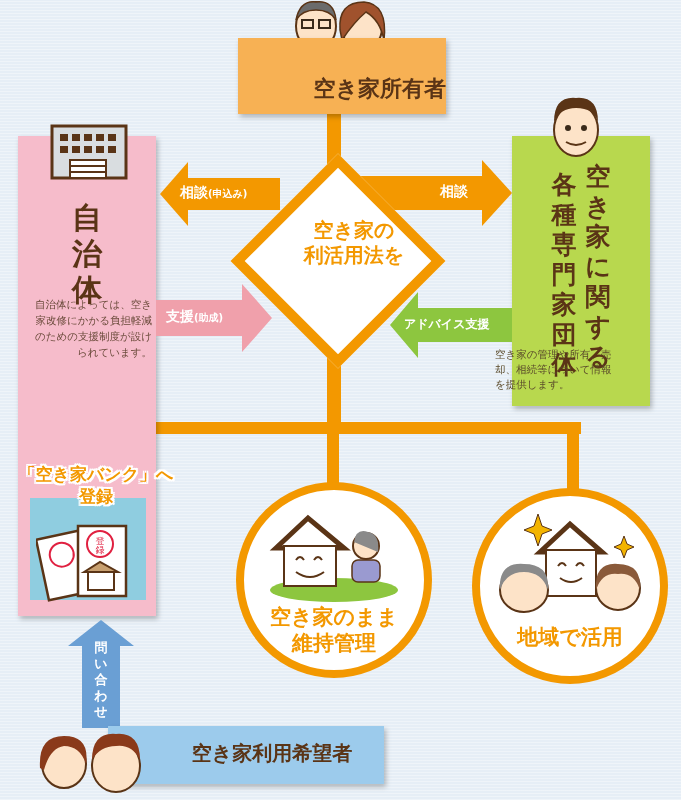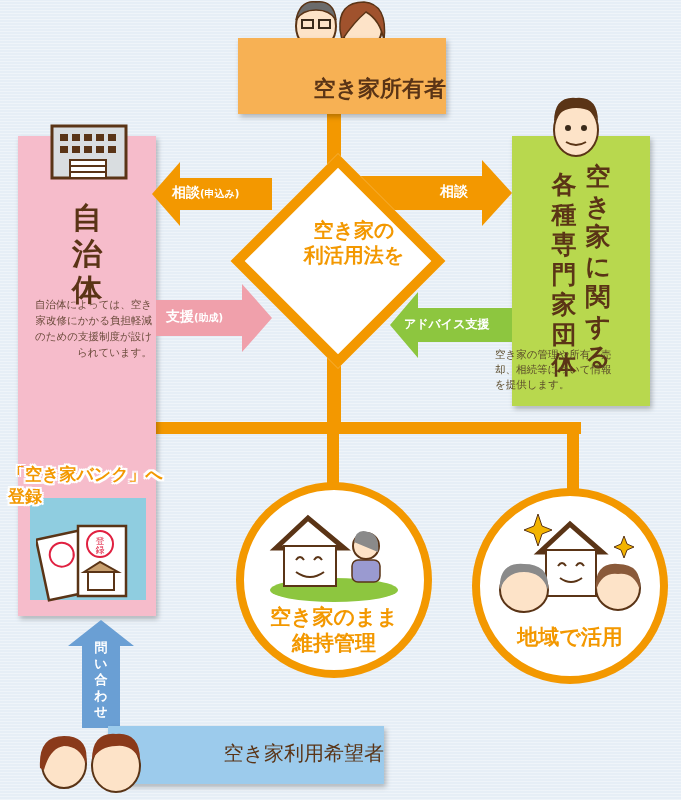--- a/index.html
+++ b/index.html
@@ -13,38 +13,38 @@
   #owner-box{left:238px;top:38px;width:208px;height:76px;background:#f7b154;}
   #owner-label{left:238px;top:74px;width:208px;text-align:right;font-size:22px;font-weight:bold;color:#5a3416;}
   
   .oline{background:#f39800;}
   
   #gov-panel{left:18px;top:136px;width:138px;height:480px;background:#f6bccb;}
   #gov-title{left:62px;top:200px;width:50px;font-size:30px;font-weight:bold;color:#5a3416;text-align:center;line-height:36px;}
   #gov-desc{left:34px;top:296px;width:118px;font-size:10.5px;line-height:16px;color:#6a4a3a;text-align:right;}
   
   #bank-box{left:30px;top:498px;width:116px;height:102px;background:#8fcde0;}
-  #bank-label{left:8px;top:463px;width:190px;font-size:17px;font-weight:bold;color:#f39800;line-height:22px;
+  #bank-label{left:1px;top:463px;width:190px;text-align:center;font-size:17px;font-weight:bold;color:#f39800;line-height:22px;
     text-shadow:2px 0 #fff,-2px 0 #fff,0 2px #fff,0 -2px #fff,2px 2px #fff,-2px -2px #fff,2px -2px #fff,-2px 2px #fff;}
   
   #expert-panel{left:512px;top:136px;width:138px;height:270px;background:#b8d84e;}
   #expert-title{left:548px;top:162px;width:70px;font-size:25px;font-weight:bold;color:#5a3416;line-height:30px;}
   .vcol{position:absolute;width:32px;text-align:center;}
   #expert-desc{left:495px;top:347px;width:120px;font-size:10.5px;line-height:15px;color:#5a4a2a;}
   
   .arrow-label{position:absolute;color:#fff;font-weight:bold;white-space:nowrap;}
   
   #diamond{left:242px;top:163px;width:138px;height:138px;background:#fff;border:10px solid #f39800;transform:rotate(45deg);box-sizing:border-box;}
   #diamond-text{left:250px;top:215px;width:180px;text-align:center;font-size:20px;font-weight:bold;color:#f39800;line-height:25px;}
   
   .circle{position:absolute;border-radius:50%;background:#fff;border:8px solid #f39800;box-sizing:border-box;}
   .circle-text{position:absolute;text-align:center;font-weight:bold;color:#f39800;font-size:21px;line-height:26px;}
   
   #seeker-box{left:108px;top:726px;width:276px;height:58px;background:#9ccbec;}
-  #seeker-label{left:160px;top:740px;width:224px;text-align:right;font-size:20px;font-weight:normal;color:#5a3416;}
+  #seeker-label{left:160px;top:740px;width:224px;text-align:center;font-size:20px;font-weight:bold;color:#5a3416;}
 </style>
 </head>
 <body>
 
 <div class="abs oline" style="left:327px;top:112px;width:14px;height:52px;"></div>
 <div class="abs oline" style="left:327px;top:350px;width:14px;height:80px;"></div>
 <div class="abs oline" style="left:84px;top:422px;width:497px;height:12px;"></div>
 <div class="abs oline" style="left:84px;top:422px;width:12px;height:50px;"></div>
 <div class="abs oline" style="left:327px;top:422px;width:12px;height:62px;"></div>
 <div class="abs oline" style="left:567px;top:422px;width:12px;height:80px;"></div>
@@ -135,21 +135,21 @@
     <div>種</div>
     <div>専</div>
     <div>門</div>
     <div>家</div>
     <div>団</div>
     <div>体</div>
   </div>
 </div>
 <div class="abs" id="expert-desc">空き家の管理や所有、売却、相続等について情報を提供します。</div>
 
-<div class="abs" style="left:152px;top:162px;width:104px;height:64px;">
+<div class="abs" style="left:160px;top:162px;width:104px;height:64px;">
   <svg width="120" height="64" viewBox="0 0 120 64">
       <polygon points="0,32 28,0 28,16 120,16 120,48 28,48 28,64" fill="#f39800"></polygon>
     </svg>
   <span class="arrow-label" style="left:20px;top:22px;font-size:14px;"><span>相談</span><span style="font-size:10px;">(申込み)</span></span>
 </div>
 <div class="abs" style="left:360px;top:160px;width:152px;height:66px;">
   <svg width="152" height="66" viewBox="0 0 152 66">
       <polygon points="0,16 122,16 122,0 152,33 122,66 122,50 0,50" fill="#f39800"></polygon>
     </svg>
   <span class="arrow-label" style="left:80px;top:23px;font-size:14px;">相談</span>

